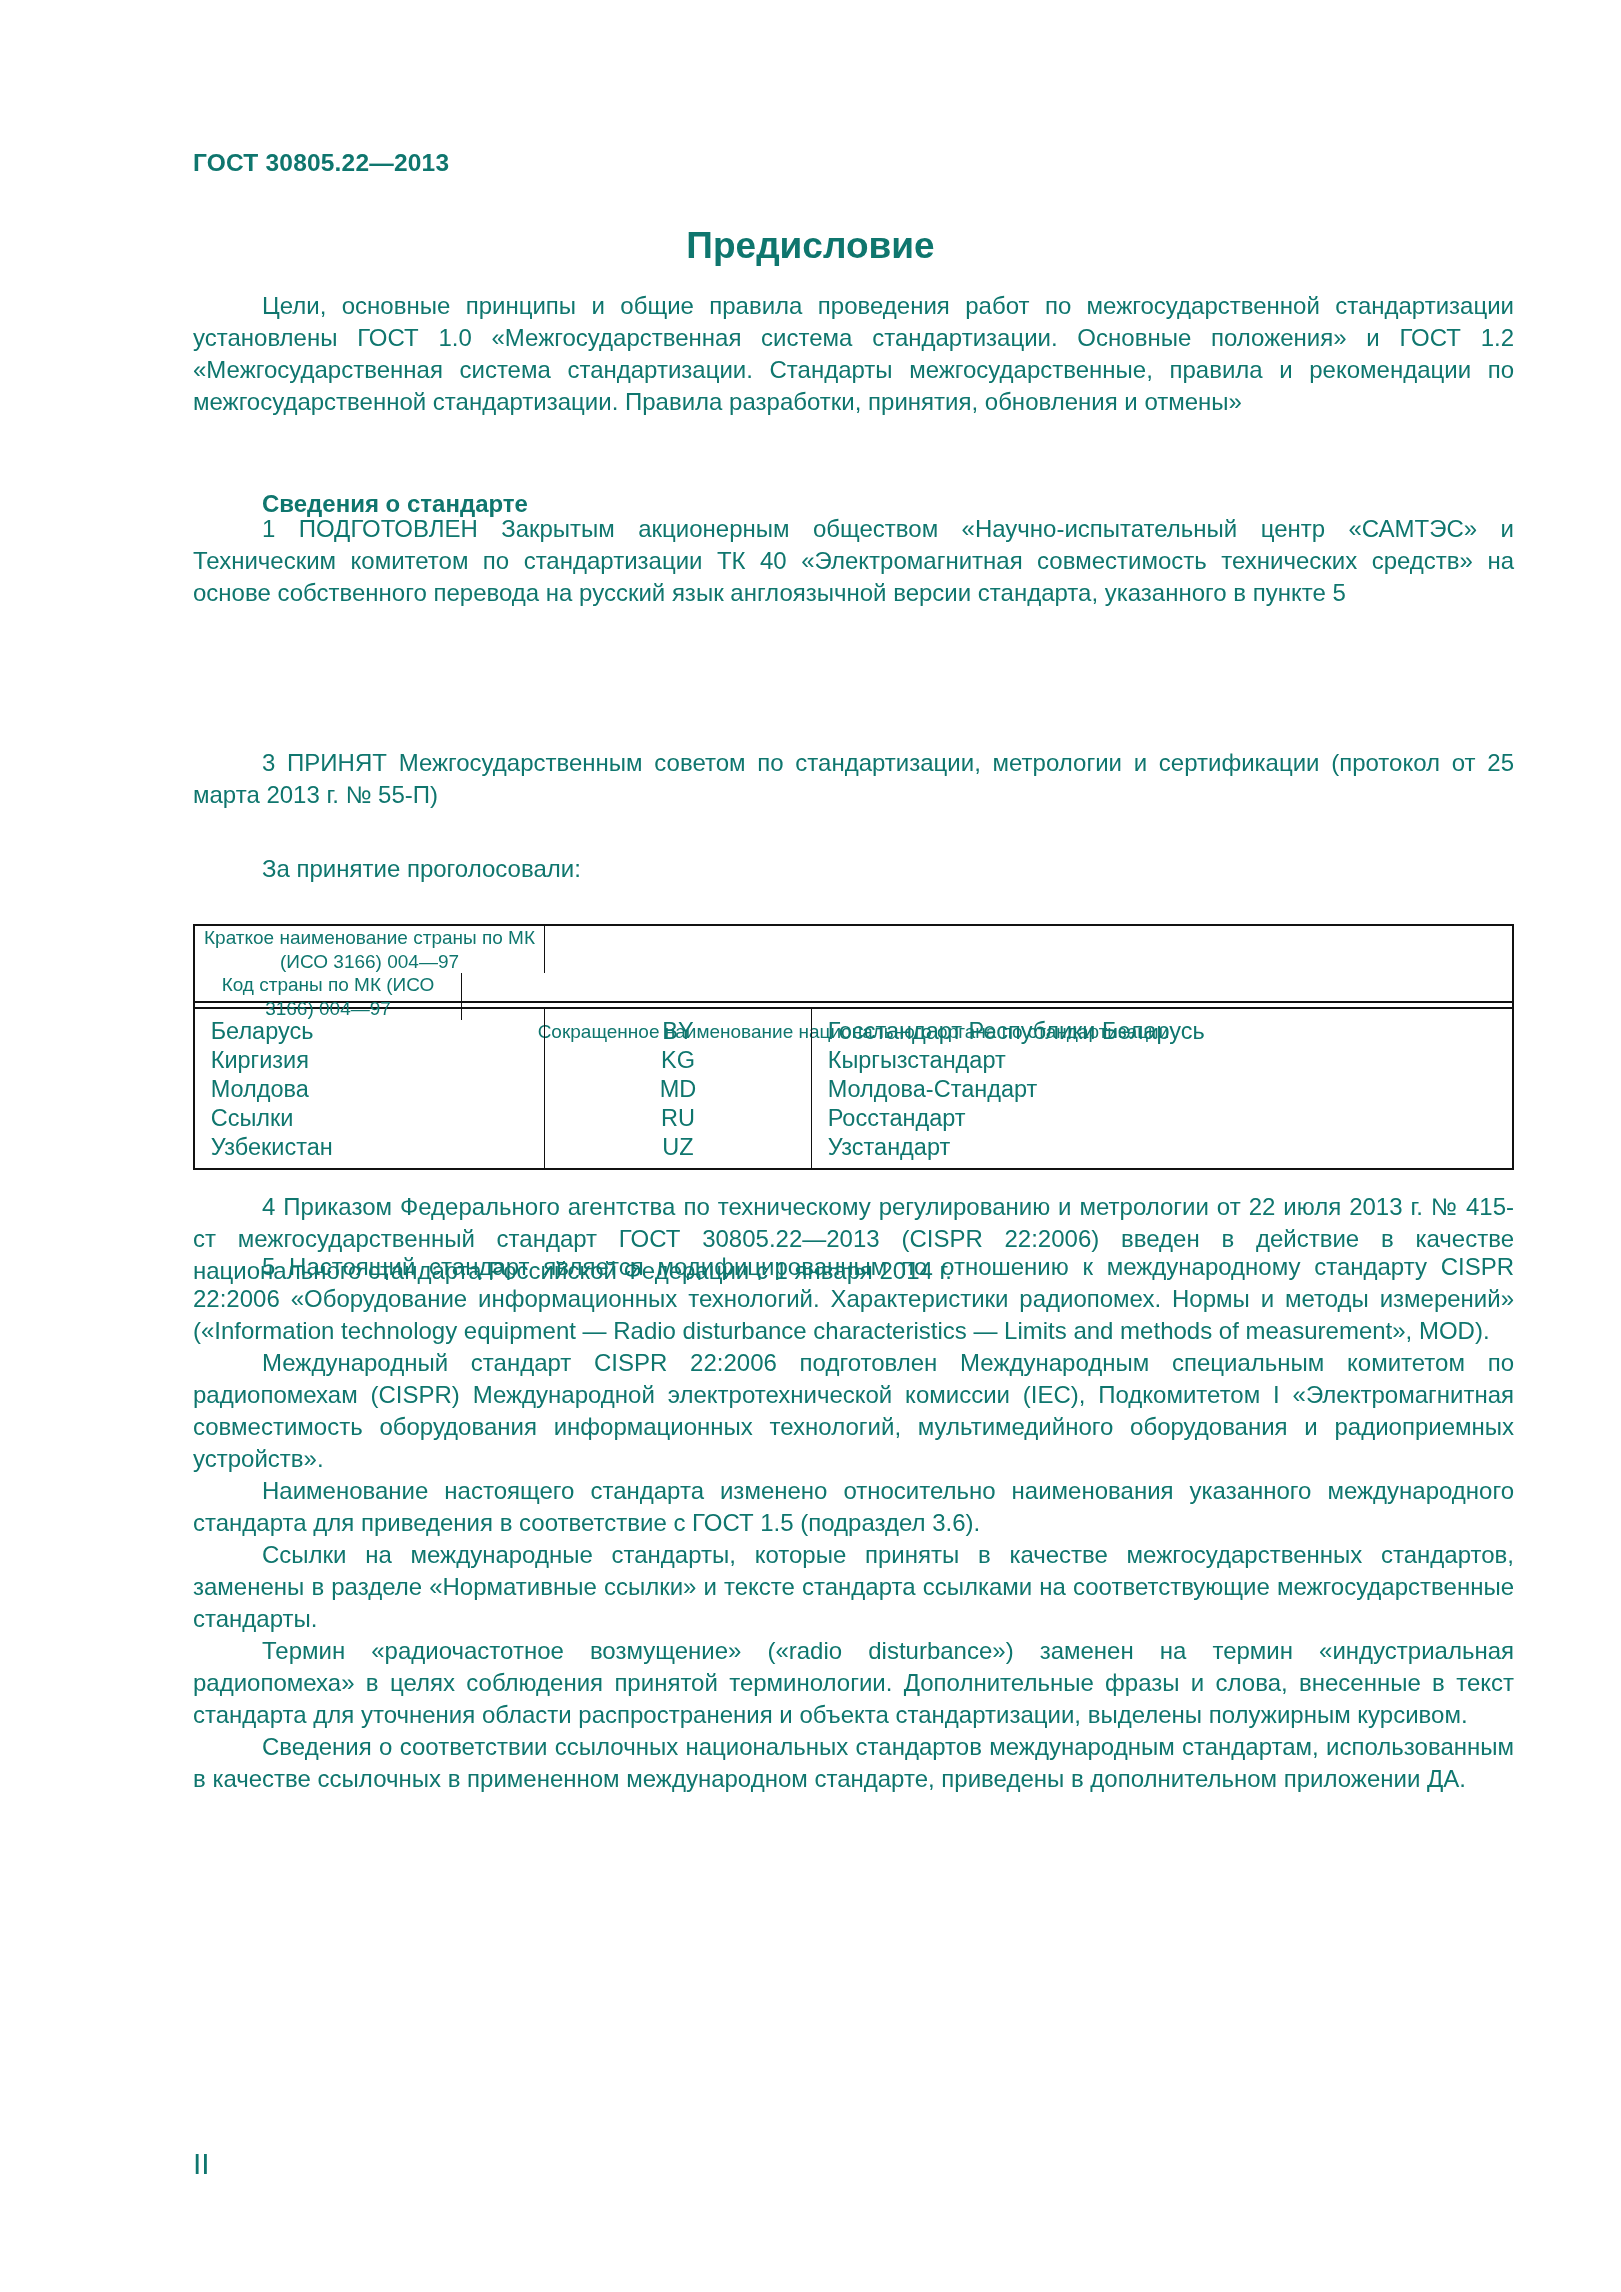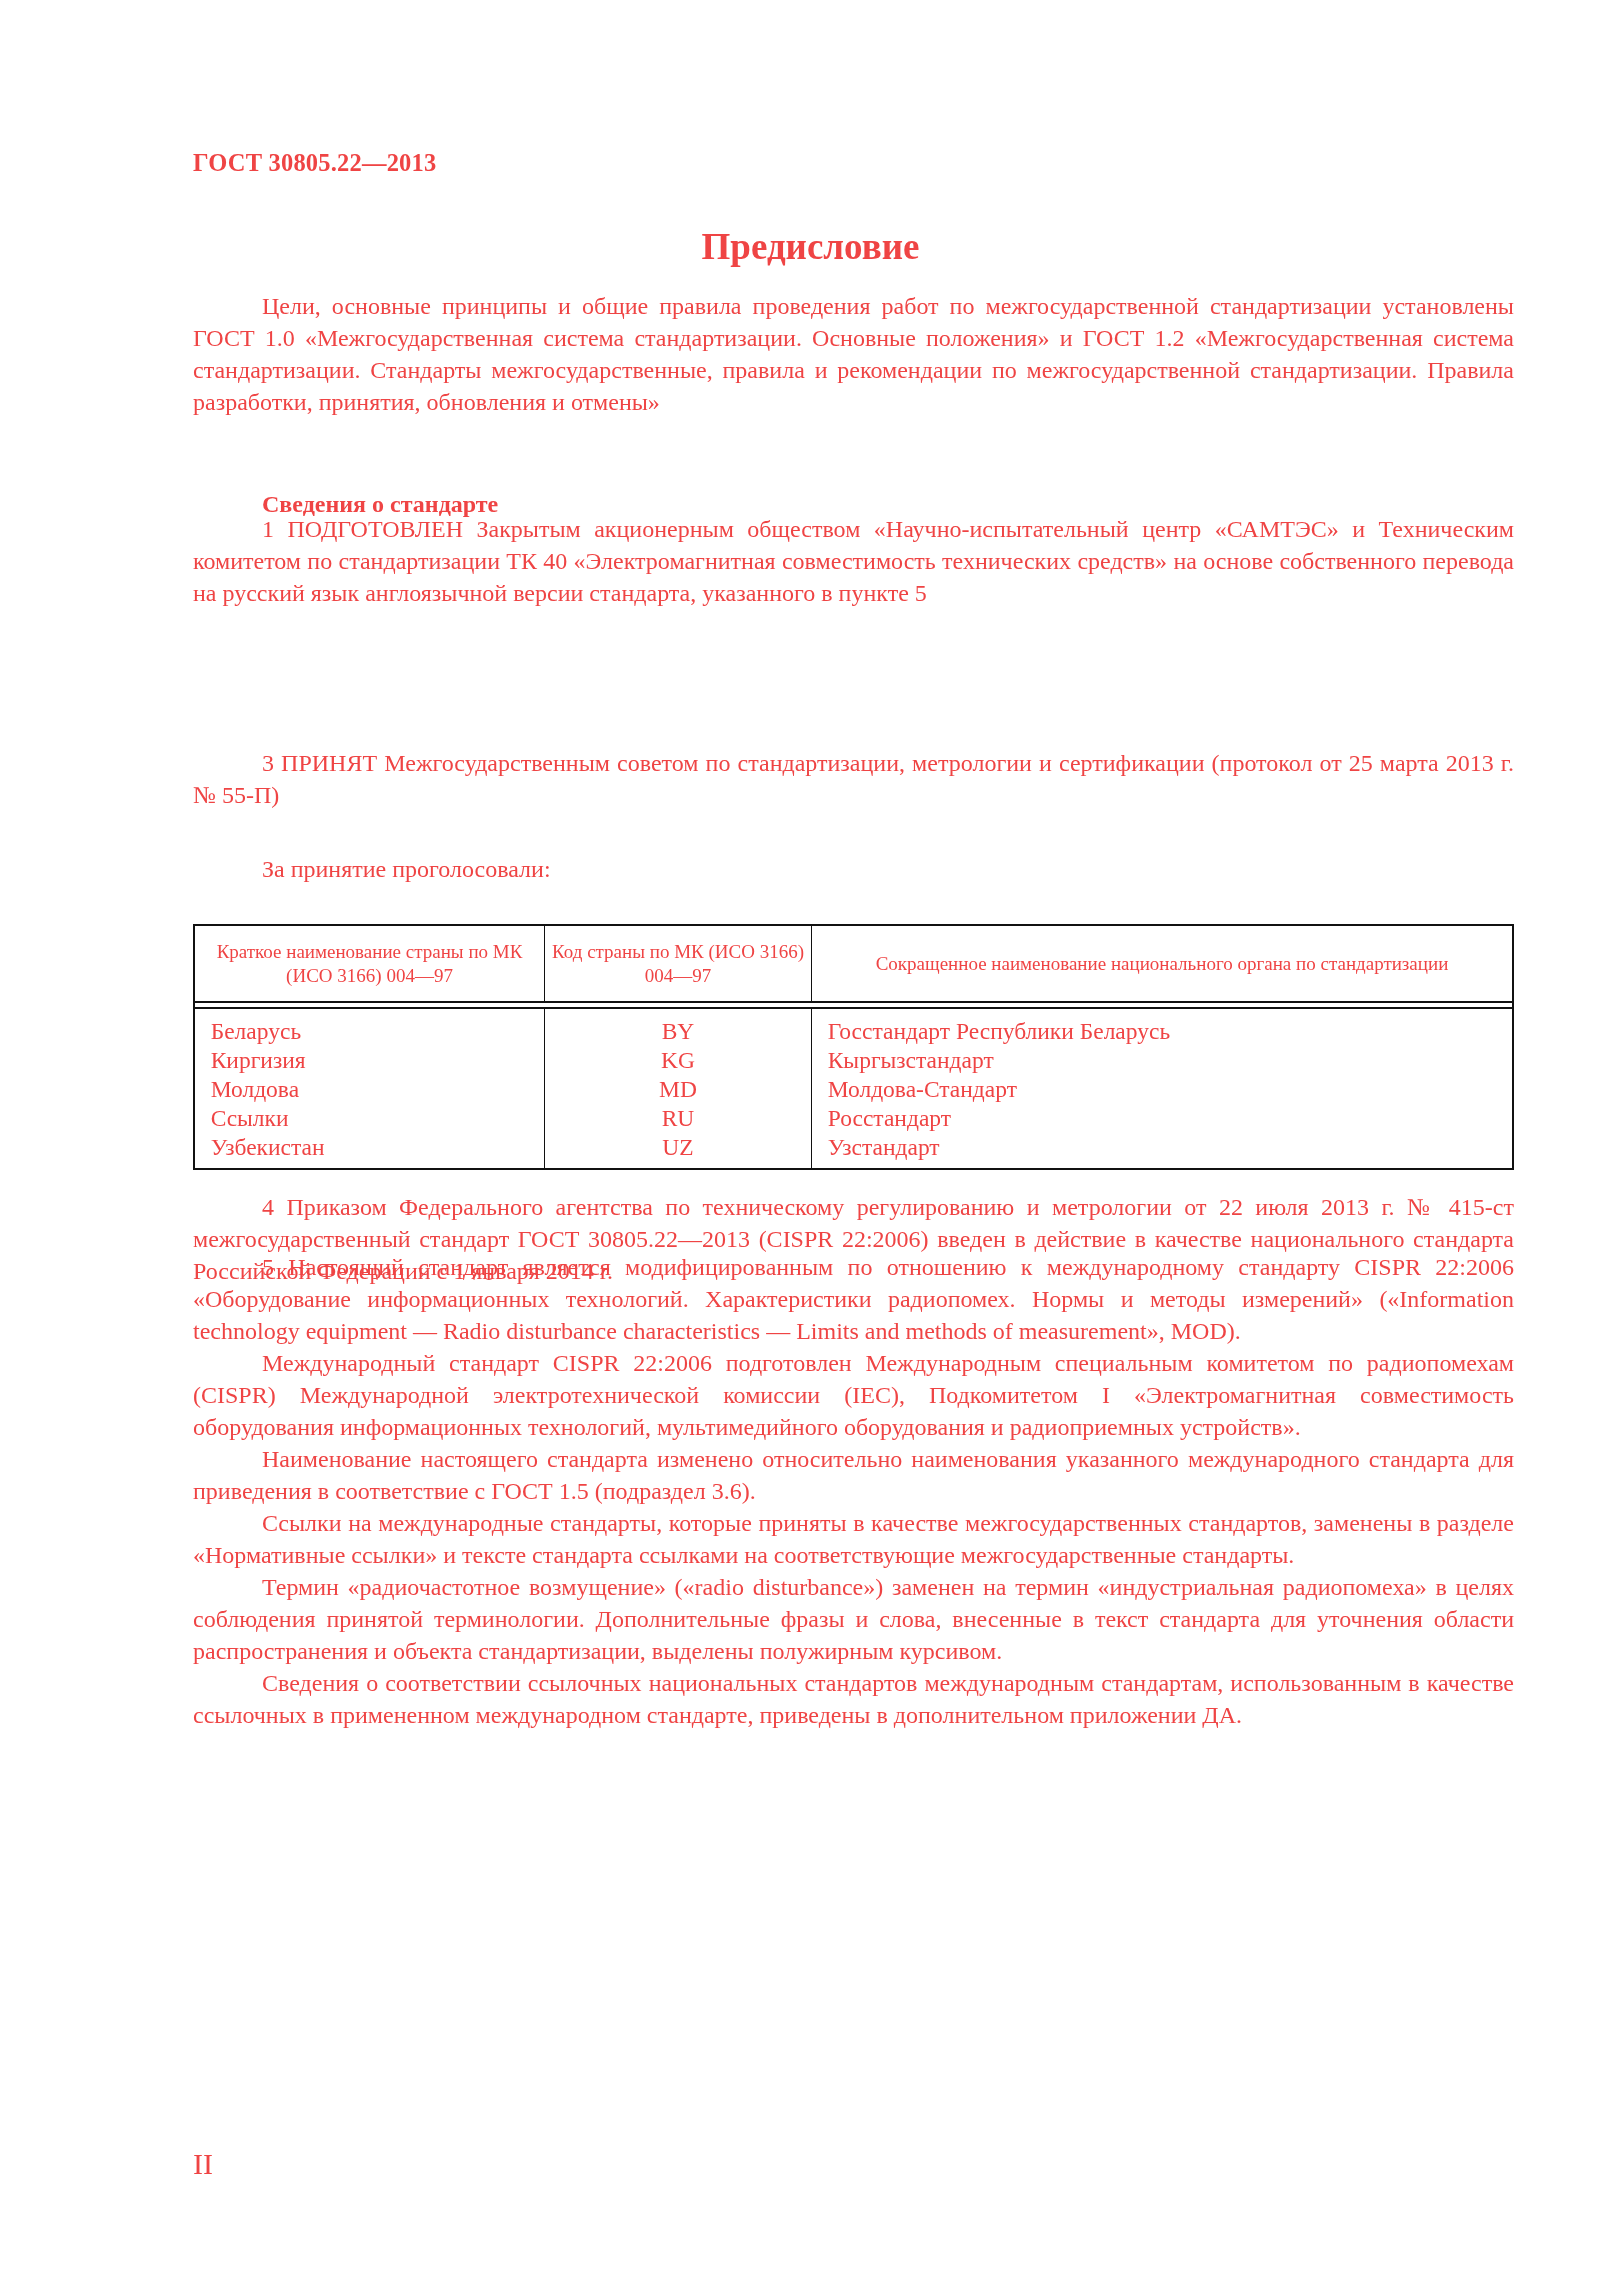--- a/index.html
+++ b/index.html
@@ -1,19 +1,19 @@
 <!DOCTYPE html>
 <html><head>
 <meta charset="utf-8">
 <style>
   html, body { margin: 0; padding: 0; background: #ffffff; }
   body { width: 1621px; height: 2293px; position: relative; overflow: hidden; }
   .page {
     position: absolute; left: 0; top: 0; width: 1621px; height: 2064px;
-    font-family: Liberation Serif, serif; color: #ef4444;
+    font-family: Liberation Sans, sans-serif; color: #0f766e;
   }
   .doc-id {
     position: absolute; left: 193px; top: 149px;
     font-size: 24.5px; font-weight: bold; letter-spacing: 0.2px;
   }
   .title {
     position: absolute; left: 0; width: 1621px; top: 225px;
     text-align: center; font-size: 37px; font-weight: bold;
   }
   .text {
@@ -23,21 +23,21 @@
   .indent { text-indent: 69px; }
   .bold { font-weight: bold; }
   .p { margin: 0; }
 
   
   .tbl {
     position: absolute; left: 193px; top: 924px; width: 1321px;
     border: 2.5px solid #111; box-sizing: border-box;
   }
   .thead {
-    display: flex; height: 75px; border-bottom: 2.5px solid #111;
+    display: flex; height: 75px; border-bottom: 2.5px solid #111; flex-direction: column;
   }
   .sep { height: 3.9px; border-bottom: 2.5px solid #111; }
   .tbody { display: flex; }
   .col1 { width: 350px; border-right: 1.5px solid #111; box-sizing: border-box; }
   .col2 { width: 267px; border-right: 1.5px solid #111; box-sizing: border-box; }
   .col3 { flex: 1; }
   .th {
     font-size: 19px; line-height: 23.5px; text-align: center;
     display: flex; align-items: center; justify-content: center; padding: 0 5.9px;
   }

